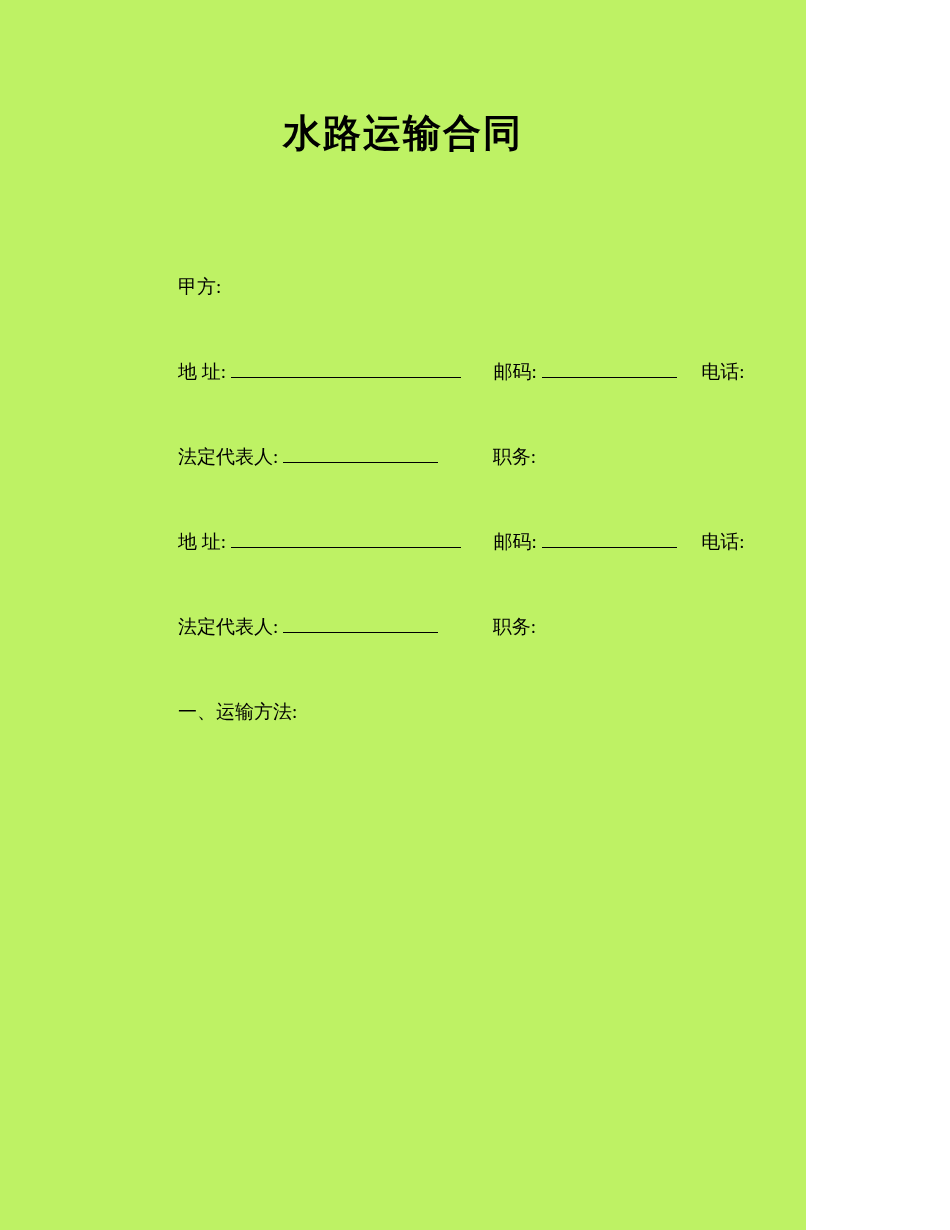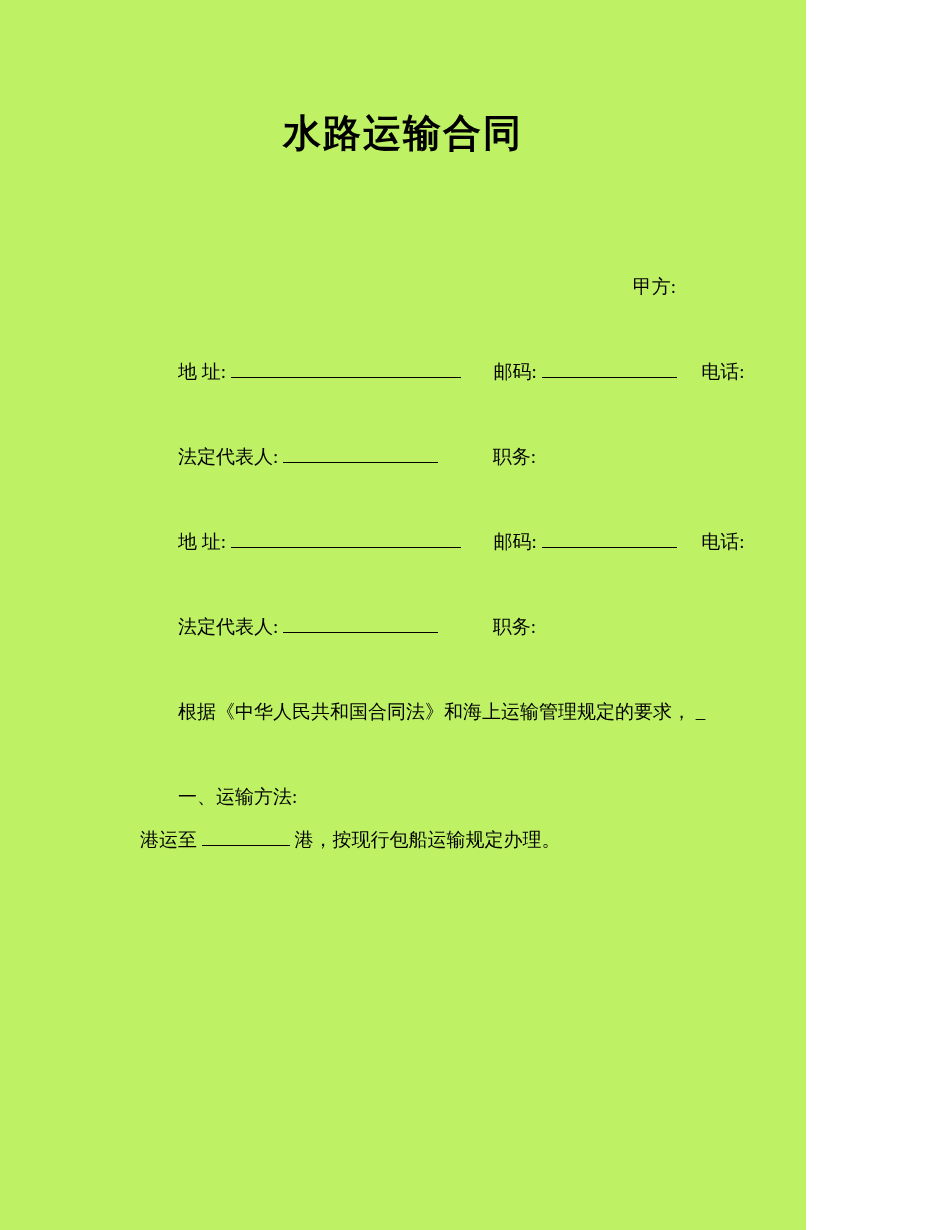--- a/index.html
+++ b/index.html
@@ -27,21 +27,21 @@
     margin-left: 140px;
     margin-right: 130px;
     font-size: 19px;
   }
   .row {
     line-height: 43px;
     height: 43px;
     white-space: nowrap;
   }
   .gap-big { margin-top: 42px; }
-  .first-row { margin-top: 105px; text-align: right; }
+  .first-row { margin-top: 105px; }
   .indent { padding-left: 38px; }
   .blank {
     display: inline-block;
     border-bottom: 1px solid #000000;
     height: 19px;
     vertical-align: baseline;
   }
   .b230 { width: 230px; }
   .b135 { width: 135px; }
   .b155 { width: 155px; }
@@ -88,28 +88,20 @@
       <span class="blank b135"></span>
       <span class="ml20">电话:</span>
     </div>
 
     <div class="row indent gap-big">
       <span>法定代表人:</span>
       <span class="blank b155"></span>
       <span class="ml50">职务:</span>
     </div>
 
-    <div class="row indent gap-big">
-      <span>根据《中华人民共和国合同法》和海上运输管理规定的要求， _</span>
-    </div>
 
     <div class="row indent gap-big">
       <span>一、运输方法:</span>
     </div>
 
-    <div class="row">
-      <span>港运至</span>
-      <span class="blank b88"></span>
-      <span>港，按现行包船运输规定办理。</span>
-    </div>
 
   </div>
 </div>
 
 </body></html>

